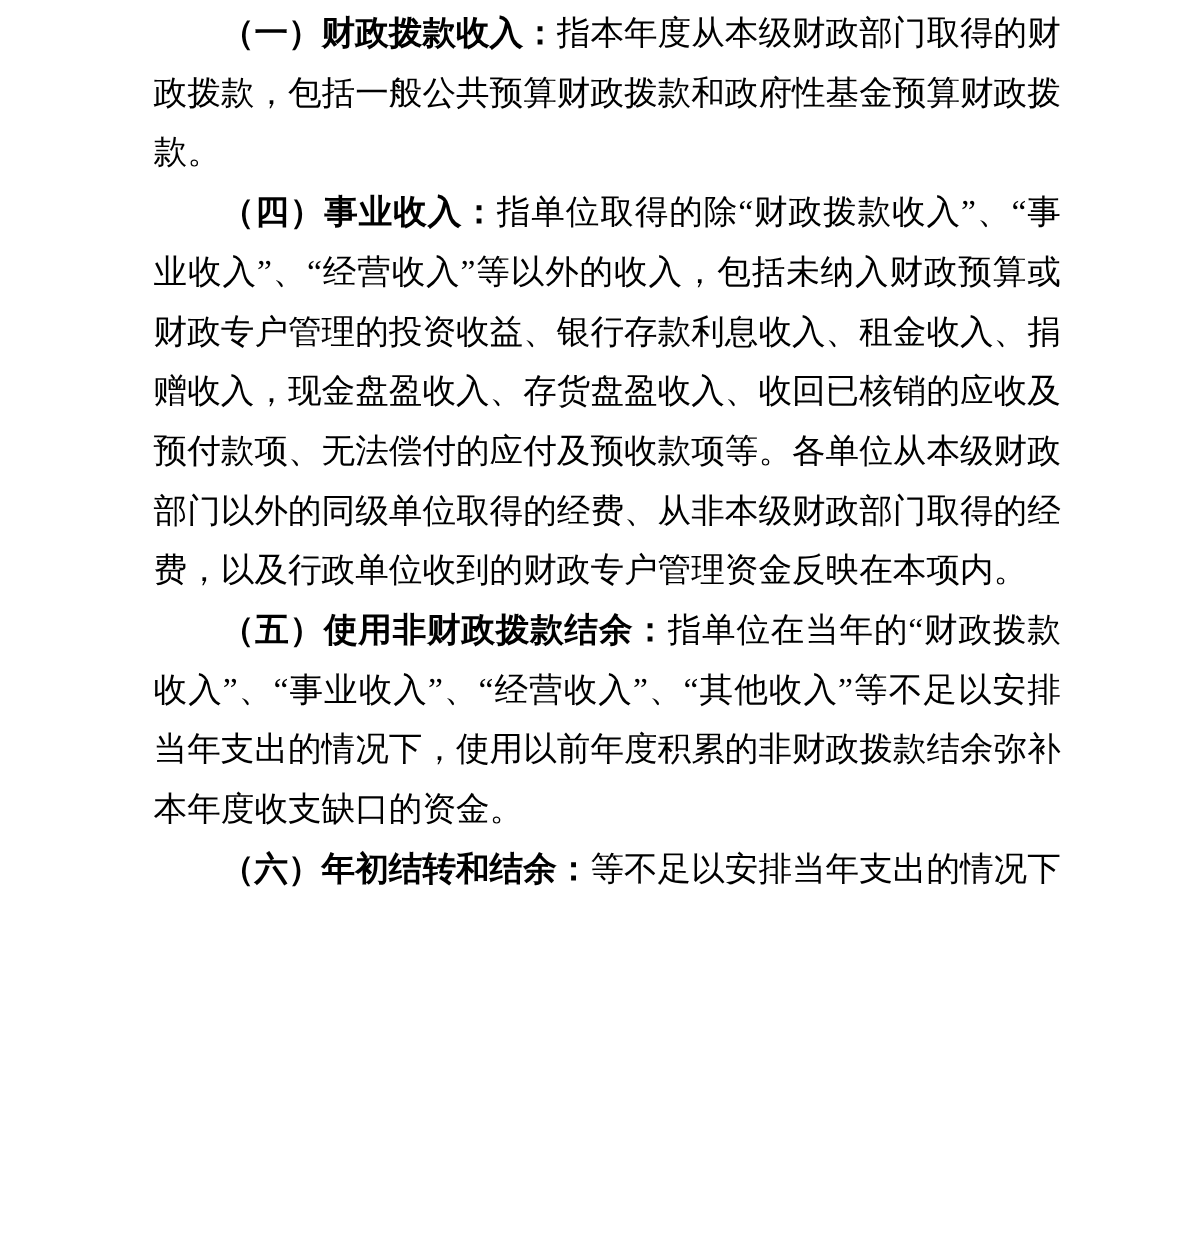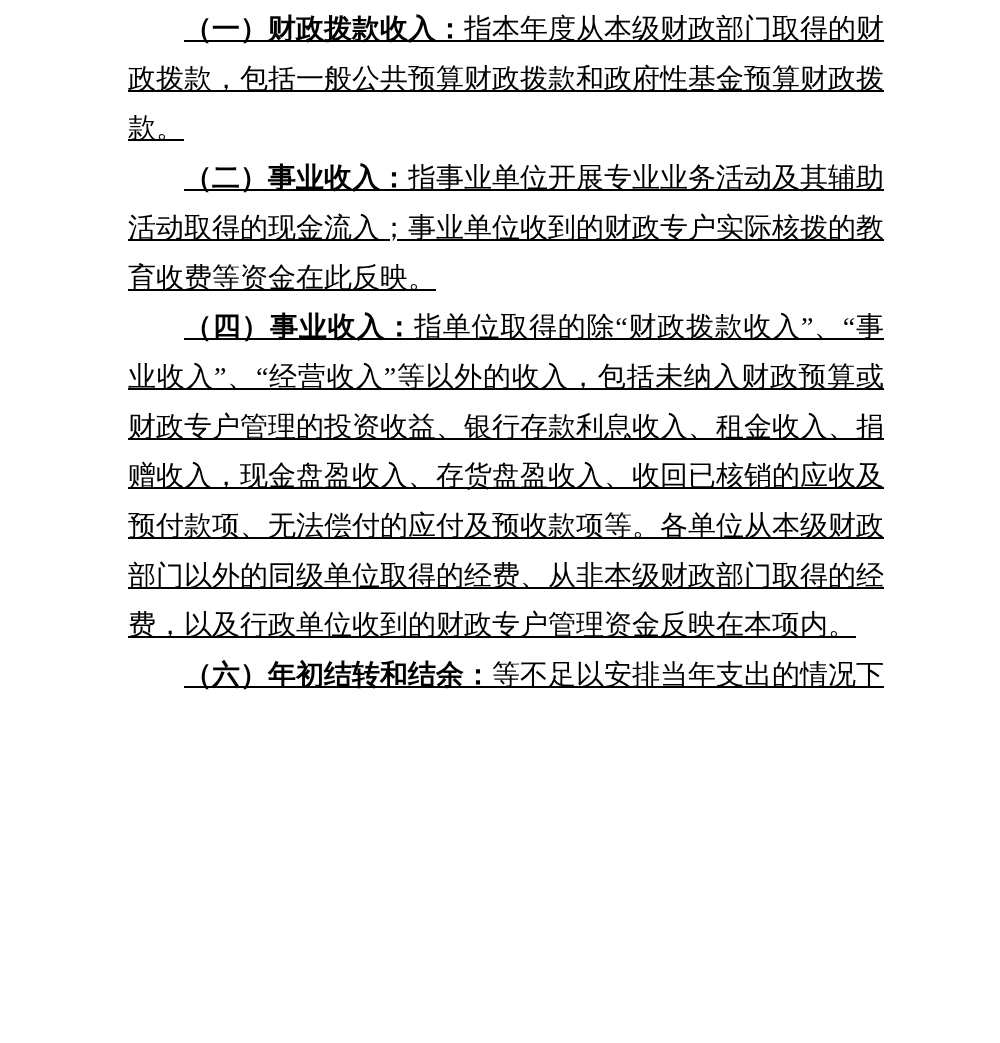--- a/index.html
+++ b/index.html
@@ -25,34 +25,33 @@
   .para {
     margin: 0;
     padding: 0;
     font-size: 28px;
     line-height: 49.7px;
     text-align: justify;
     text-justify: inter-ideograph;
     text-indent: 2em;
     color: #000000;
     word-break: break-all;
-    text-decoration: underline;
   }
   .para .head {
     font-weight: bold;
   }
 </style>
 </head>
 <body>
 
 <div class="page">
 
   <p class="para"><span class="head">（一）财政拨款收入：</span><span class="body-text">指本年度从本级财政部门取得的财政拨款，包括一般公共预算财政拨款和政府性基金预算财政拨款。</span></p>
 
-  <p class="para"><span class="head">（二）事业收入：</span><span class="body-text">指事业单位开展专业业务活动及其辅助活动取得的现金流入；事业单位收到的财政专户实际核拨的教育收费等资金在此反映。</span></p>
 
 
   <p class="para"><span class="head">（四）事业收入：</span><span class="body-text">指单位取得的除“财政拨款收入”、“事业收入”、“经营收入”等以外的收入，包括未纳入财政预算或财政专户管理的投资收益、银行存款利息收入、租金收入、捐赠收入，现金盘盈收入、存货盘盈收入、收回已核销的应收及预付款项、无法偿付的应付及预收款项等。各单位从本级财政部门以外的同级单位取得的经费、从非本级财政部门取得的经费，以及行政单位收到的财政专户管理资金反映在本项内。</span></p>
 
+  <p class="para"><span class="head">（五）使用非财政拨款结余：</span><span class="body-text">指单位在当年的“财政拨款收入”、“事业收入”、“经营收入”、“其他收入”等不足以安排当年支出的情况下，使用以前年度积累的非财政拨款结余弥补本年度收支缺口的资金。</span></p>
 
   <p class="para"><span class="head">（六）年初结转和结余：</span><span class="body-text">等不足以安排当年支出的情况下</span></p>
 
 </div>
 
 </body></html>

